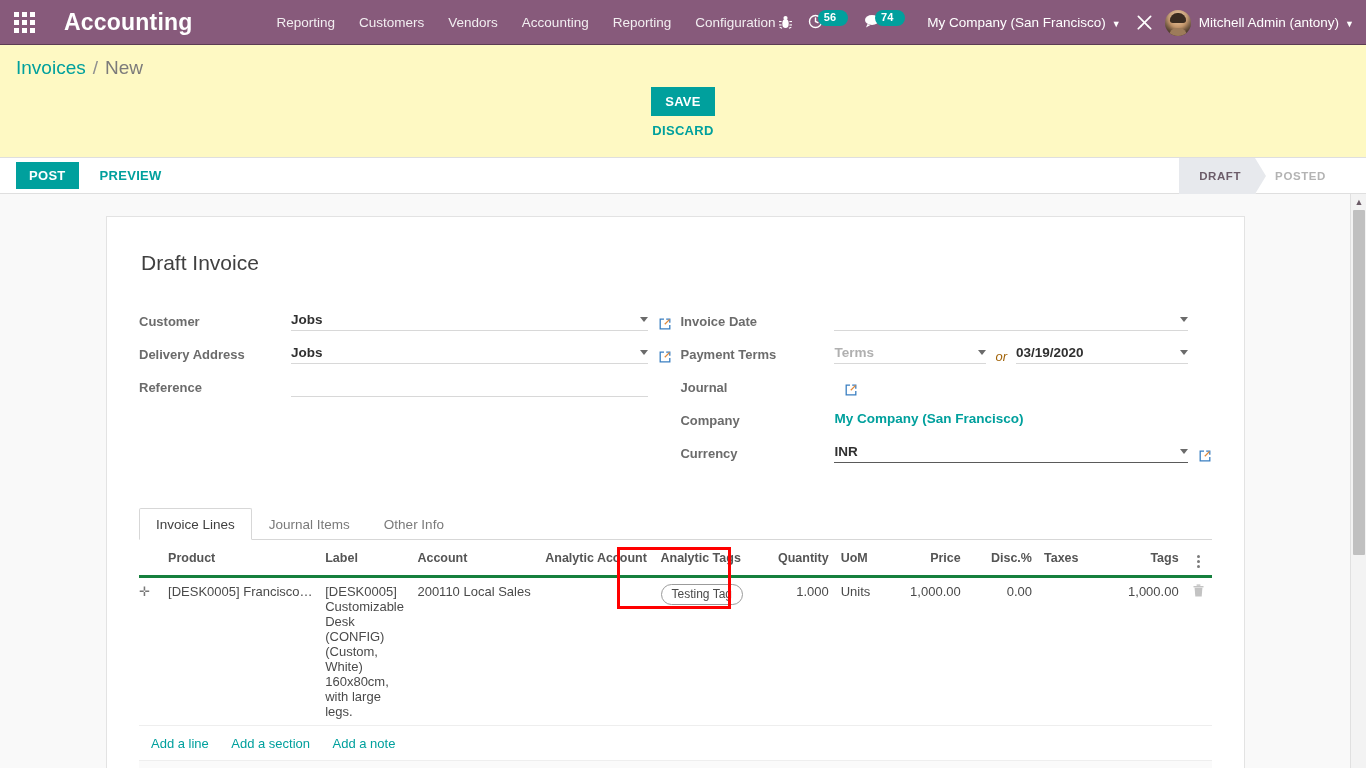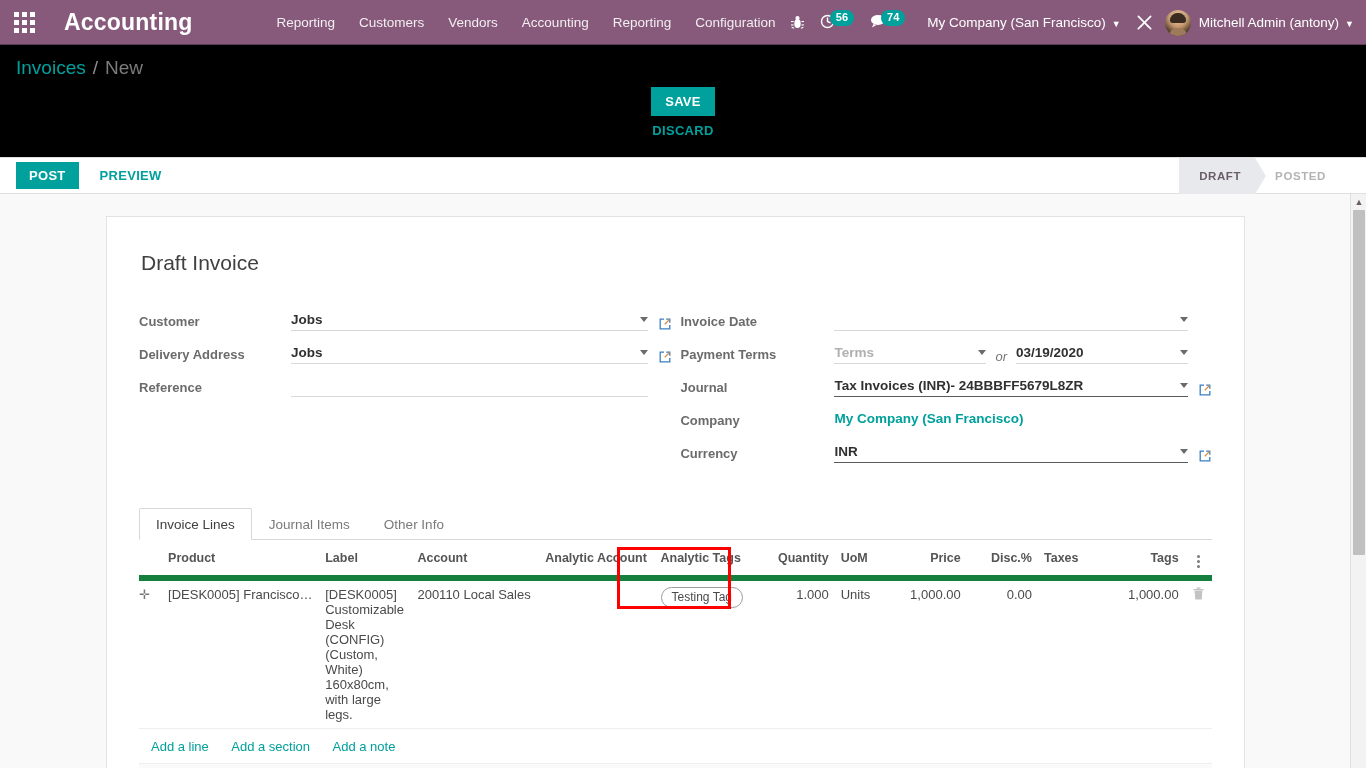--- a/index.html
+++ b/index.html
@@ -59,21 +59,21 @@
     position: relative;
   }
   .counter-wrap { position: relative; display: flex; align-items: center; margin-right: 16px; cursor: pointer;}
   .counter-wrap .cicon { color:#fff; font-size: 15px; }
   .badge-num {
     background: #00a09d;
     color: #ffffff;
     font-size: 11px;
     font-weight: bold;
     border-radius: 9px;
-    padding: 1px 6px 2px 6px;
+    padding: 1px 12px 2px 6px;
     margin-left: -5px;
     margin-top: -10px;
     line-height: 13px;
     display: inline-block;
   }
   .company-switcher {
     font-size: 13.5px; color: #ffffff; display: flex; align-items: center;
     margin: 0 10px 0 6px; cursor: pointer; white-space: nowrap;
   }
   .caret { margin-left: 6px; font-size: 9px; position: relative; top: 1px; }
@@ -91,21 +91,21 @@
     content:""; position:absolute; left:5px; top:3px; width:16px; height:10px;
     background:#3a2b20; border-radius: 8px 8px 3px 3px;
   }
   .avatar:after{
     content:""; position:absolute; left:4px; bottom:0; width:18px; height:8px;
     background:#9d7b5a; border-radius: 9px 9px 0 0;
   }
   .user-name { font-size: 13.5px; color: #ffffff; white-space: nowrap; }
 
   
-  .control-panel { background: #000000; padding: 0 0 0 0; }
+  .control-panel { background: #fef9c3; padding: 0 0 0 0; }
   .breadcrumb-row { padding: 12px 16px 2px 16px; display: flex; align-items: baseline; }
   .bc-link { font-size: 19px; color: #00a09d; cursor: pointer; }
   .bc-sep { font-size: 19px; color: #8f8f8f; margin: 0 7px; }
   .bc-current { font-size: 19px; color: #7c7b7b; }
 
   .btn-row { padding: 6px 16px 12px 16px; display: flex; align-items: center; flex-direction: column; }
   .btn-primary {
     background: #00a09d; color: #ffffff;
     font-size: 13px; font-weight: bold;
     padding: 7px 14px; border: none; cursor: pointer;
@@ -209,21 +209,21 @@
     border-left: 4.5px solid transparent;
     border-right: 4.5px solid transparent;
     border-top: 5px solid #6b6b6b;
     margin-left: 6px;
   }
   .ext-link {
     flex: none; margin-left: 10px; cursor: pointer;
     width: 14px; height: 14px; position: relative;
   }
   .ext-link svg { display: block; }
-  .or-word { font-size: 13px; color: #737373; margin: 0 9px; flex: none; font-style: italic; }
+  .or-word { font-size: 13px; color: #a16207; margin: 0 9px; flex: none; font-style: italic; }
 
   
   .notebook { margin-top: 34px; }
   .tabs { display: flex; border-bottom: 1px solid #d7d7d7; }
   .tab {
     font-size: 13.5px; color: #7a7a7a;
     padding: 8px 16px 7px 16px;
     cursor: pointer;
     border: 1px solid transparent;
     margin-bottom: -1px;
@@ -234,21 +234,21 @@
     background: #ffffff;
     border: 1px solid #d7d7d7;
     border-bottom-color: #ffffff;
     border-radius: 2px 2px 0 0;
   }
 
   
   .lines-table { width: 100%; border-collapse: collapse; table-layout: fixed; }
   .lines-table thead th {
     font-size: 12.5px; font-weight: bold; color: #555;
-    border-bottom: 6px solid #15803d;
+    border-bottom: 3px solid #15803d;
     padding: 7px 6px 7px 6px;
     text-align: left;
     white-space: nowrap;
     background: #ffffff;
   }
   .lines-table thead th.num { text-align: right; }
   .lines-table tbody td {
     font-size: 13px; color: #4a4a4a;
     padding: 6px 6px;
     vertical-align: top;
@@ -483,24 +483,20 @@
           <span class="or-word">or</span>
           <div class="fval">
             <span class="ftext">03/19/2020</span>
             <span class="dd-caret"></span>
           </div>
           <span class="ext-link"></span>
         </div>
 
         <div class="frow">
           <div class="flabel w-right">Journal</div>
-          <div class="fval strong">
-            <span class="ftext">Tax Invoices (INR)- 24BBBFF5679L8ZR</span>
-            <span class="dd-caret"></span>
-          </div>
           <span class="ext-link">
             <svg width="14" height="14" viewBox="0 0 14 14" fill="none" stroke="#3a7fc1" stroke-width="1.3">
               <path d="M6 2.2 H2.2 V11.8 H11.8 V8"></path>
               <path d="M8.2 2.2 H11.8 V5.8"></path>
               <path d="M11.6 2.4 L6.8 7.2" stroke="#e08a3c"></path>
             </svg>
           </span>
         </div>
 
         <div class="frow">

